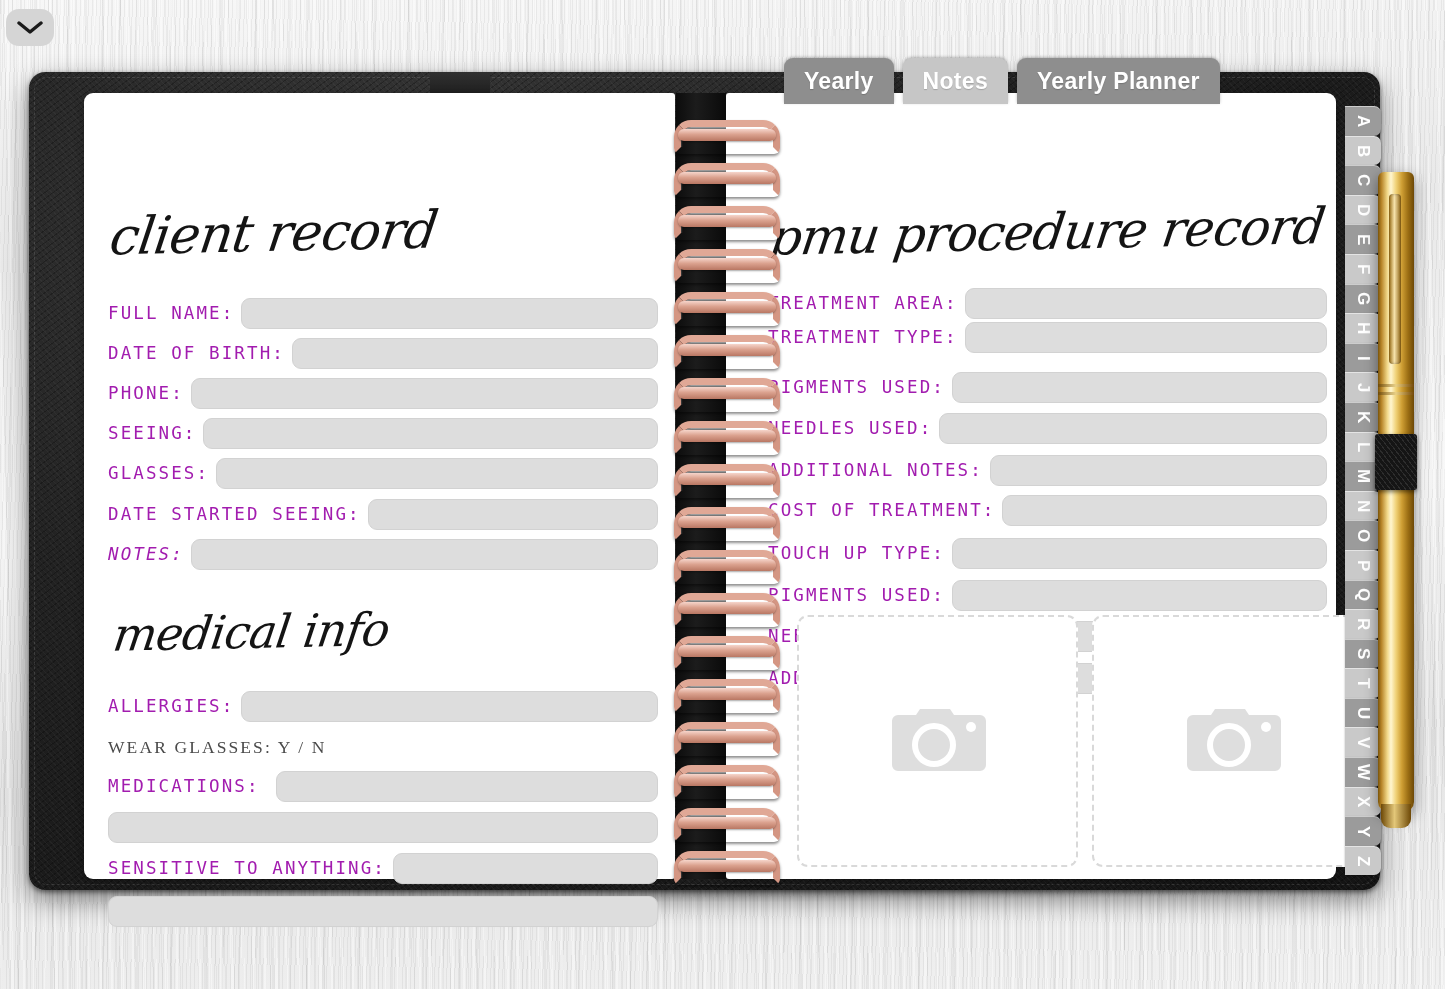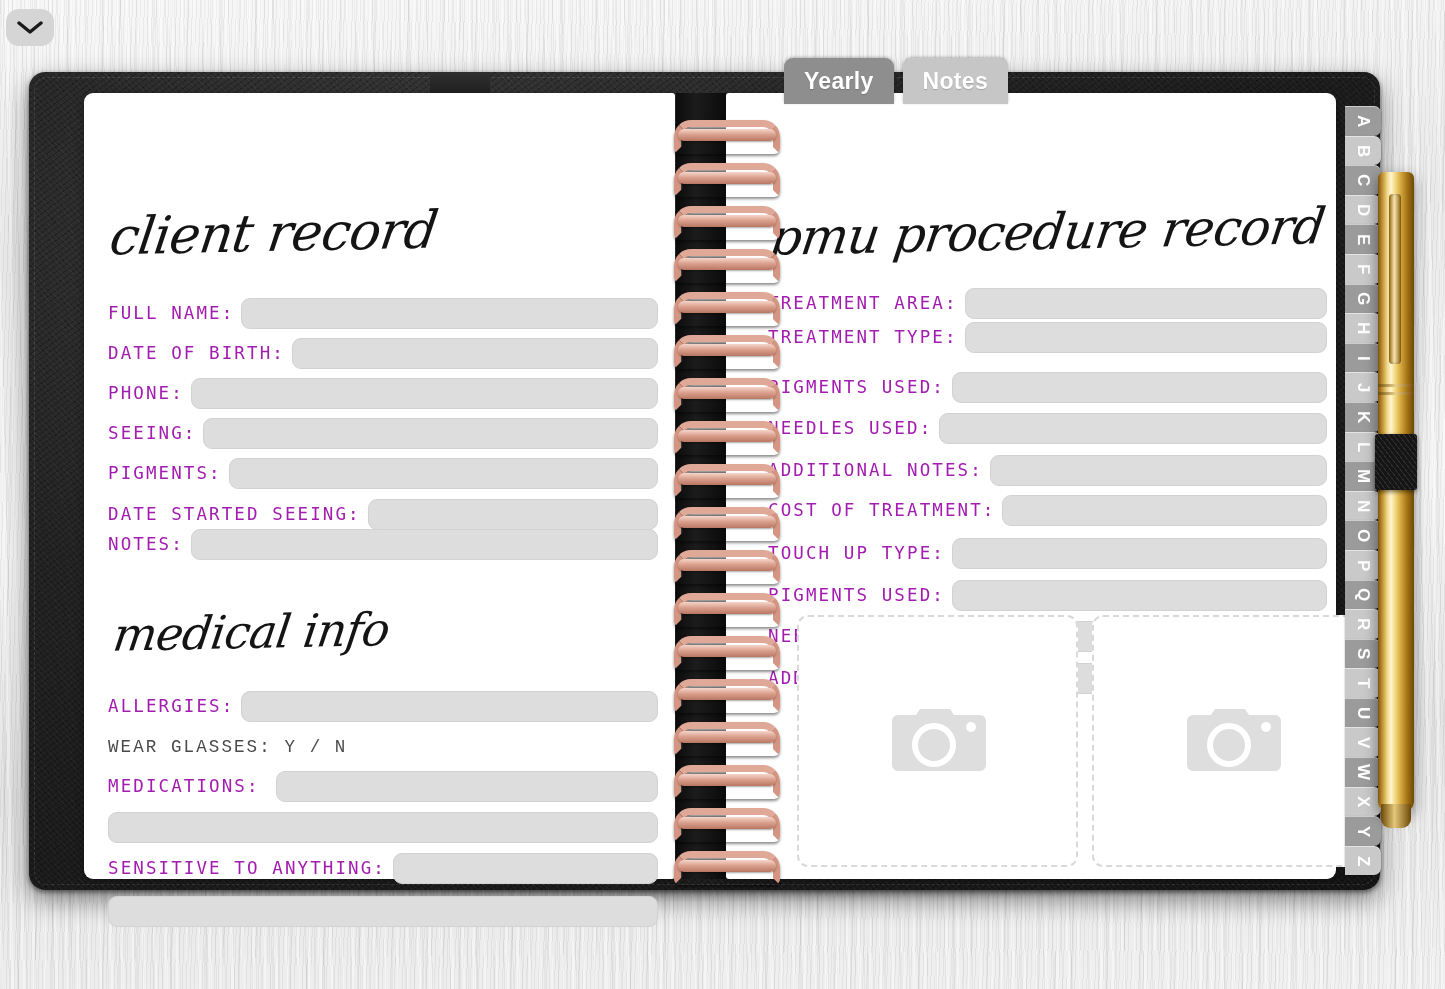--- a/index.html
+++ b/index.html
@@ -203,21 +203,21 @@
   .fbox-full {
     position: absolute;
     left: 0;
     height: 31px;
     background: #dddddd;
     border-radius: 9px;
     border: 1px solid #d2d2d2;
   }
   .plain-row {
     position: absolute; left: 0;
-    font-family: Liberation Mono, monospace;
+    font-family: Liberation Serif, serif;
     font-size: 17.5px;
     letter-spacing: 2.1px;
     color: #4a4a4a;
     white-space: nowrap;
   }
 
   
   .photo-box {
     position: absolute;
     border: 2px dashed #d9d9d9;
@@ -310,20 +310,23 @@
   </svg>
 </div>
 
 <div class="top-tabs" id="top-tabs">
     <div class="top-tab" style="background: rgb(142, 142, 142);">
       <span>Yearly</span>
     </div>
     <div class="top-tab" style="background: rgb(198, 198, 198);">
       <span>Notes</span>
     </div>
+    <div class="top-tab" style="background: rgb(142, 142, 142);">
+      <span>Yearly Planner</span>
+    </div>
   </div>
 
 <div id="shadow-under"></div>
 <div id="binder"></div>
 <div id="cover-flap"></div>
 
 <div class="page" id="page-left">
   <div class="pad-left" id="left-content">
 
     <div class="script-title" id="left-title" style="position:absolute;left:3px;top:110px;font-size:52px;">client record</div>
@@ -339,28 +342,28 @@
         </div>
         <div class="field-row" style="top: 285px; width: 550px;">
           <span class="flabel">PHONE:</span>
           <div class="fbox"></div>
         </div>
         <div class="field-row" style="top: 325px; width: 550px;">
           <span class="flabel">SEEING:</span>
           <div class="fbox"></div>
         </div>
         <div class="field-row" style="top: 365px; width: 550px;">
-          <span class="flabel">PIGMENTS:</span>
+          <span class="flabel">GLASSES:</span>
           <div class="fbox"></div>
         </div>
         <div class="field-row" style="top: 406px; width: 550px;">
           <span class="flabel">DATE STARTED SEEING:</span>
           <div class="fbox"></div>
         </div>
-        <div class="field-row" style="top: 436px; width: 550px;">
+        <div class="field-row" style="top: 446px; width: 550px; font-style: italic;">
           <span class="flabel">NOTES:</span>
           <div class="fbox"></div>
         </div>
       </div>
 
     <div class="script-title" id="left-title2" style="position:absolute;left:6px;top:512px;font-size:46px;">medical info</div>
 
     <div id="left-fields2">
         <div class="field-row" style="top: 598px; width: 550px;">
           <span class="flabel">ALLERGIES:</span>

